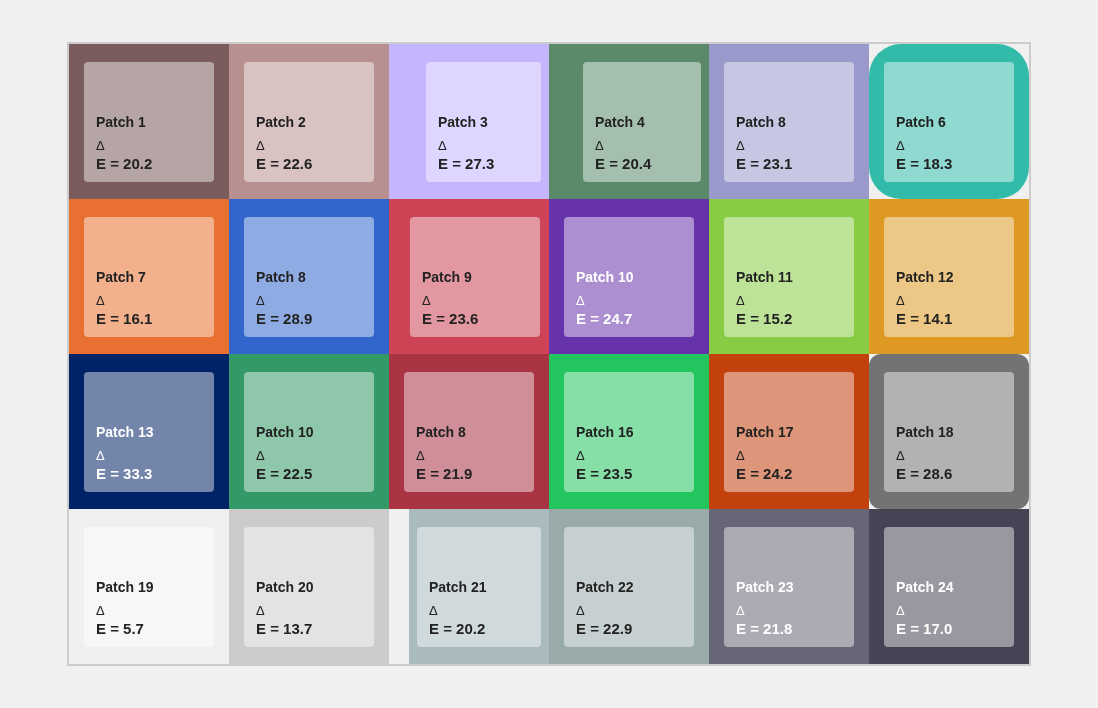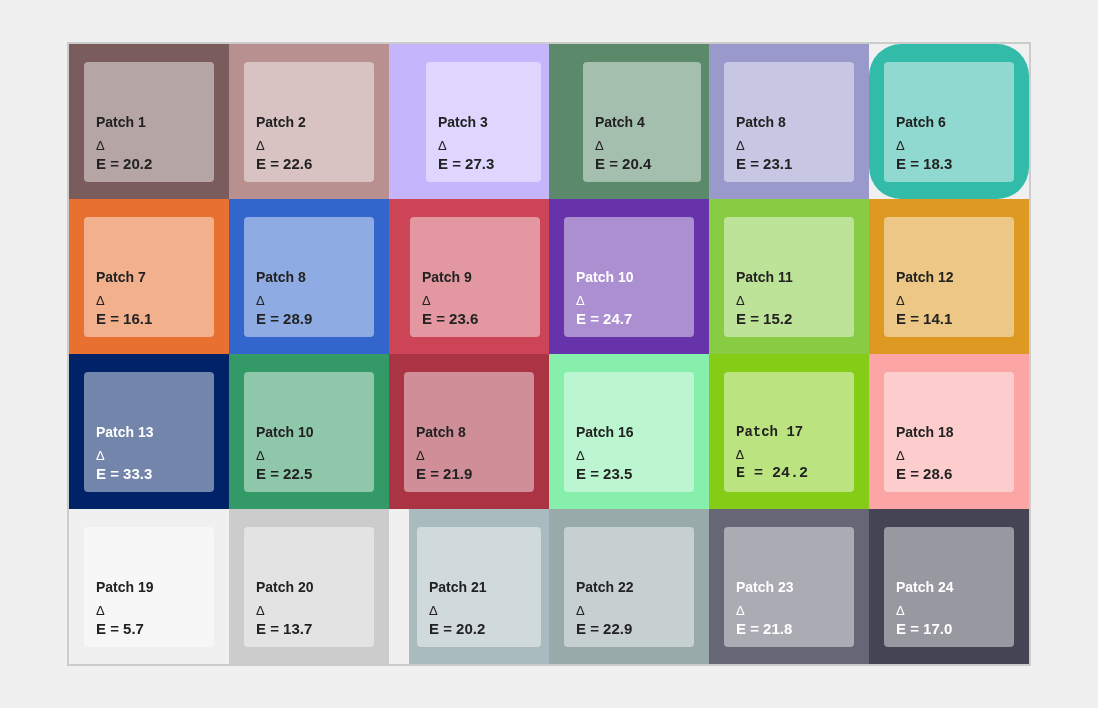--- a/index.html
+++ b/index.html
@@ -165,35 +165,35 @@
         <div class="patch-e">E = 22.5</div>
       </div>
     </div>
     <div class="outer-cell" style="background: rgb(170, 51, 68);">
       <div class="inner-card dark-text">
         <div class="patch-name">Patch 8</div>
         <div class="patch-delta">Δ</div>
         <div class="patch-e">E = 21.9</div>
       </div>
     </div>
-    <div class="outer-cell" style="background: #86efac;">
+    <div class="outer-cell" style="background: #22c55e;">
       <div class="inner-card dark-text">
         <div class="patch-name">Patch 16</div>
         <div class="patch-delta">Δ</div>
         <div class="patch-e">E = 23.5</div>
       </div>
     </div>
-    <div class="outer-cell" style="background: #84cc16; font-family: Liberation Mono, monospace;">
+    <div class="outer-cell" style="background: #c2410c;">
       <div class="inner-card dark-text">
         <div class="patch-name">Patch 17</div>
         <div class="patch-delta">Δ</div>
         <div class="patch-e">E = 24.2</div>
       </div>
     </div>
-    <div class="outer-cell" style="background: #fca5a5;">
+    <div class="outer-cell" style="background: #737373; border-radius: 12px;">
       <div class="inner-card dark-text">
         <div class="patch-name">Patch 18</div>
         <div class="patch-delta">Δ</div>
         <div class="patch-e">E = 28.6</div>
       </div>
     </div>
     <div class="outer-cell" style="background: rgb(240, 240, 240);">
       <div class="inner-card dark-text">
         <div class="patch-name">Patch 19</div>
         <div class="patch-delta">Δ</div>

